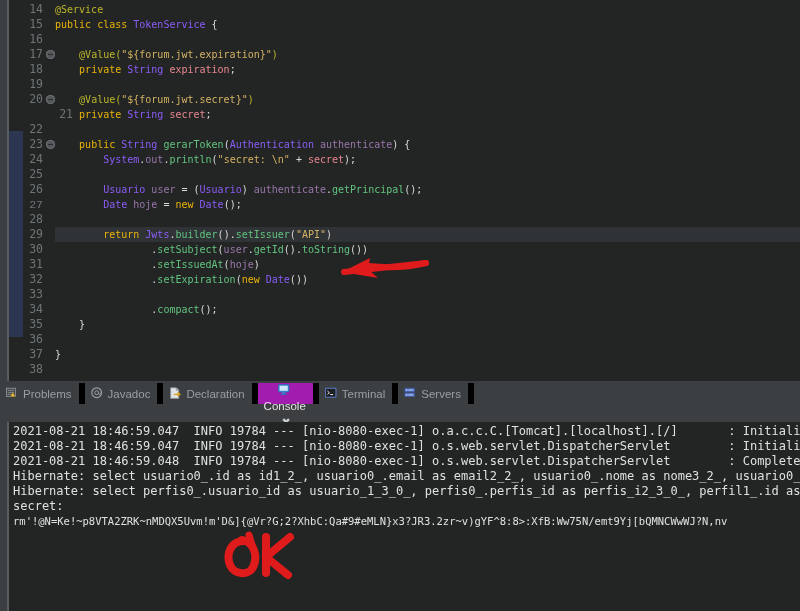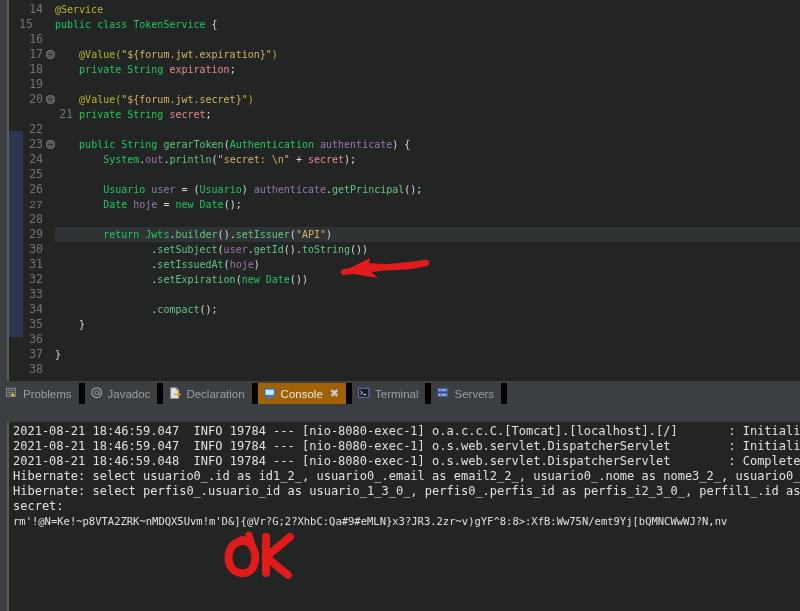--- a/index.html
+++ b/index.html
@@ -90,22 +90,22 @@
     font-size: 10px;
     color: #d8d8d8;
   }
   .hl-row {
     position: absolute;
     left: 55px;
     width: 745px;
     height: 15px;
     background: #2f3336;
   }
-  .kw2  { color: #22c55e; }   
-  .cls  { color: #22c55e; }
+  .kw2  { color: #eab308; }   
+  .cls  { color: #8b5cf6; }
   .ann  { color: #bbb529; }
   .str  { color: #d4b263; }
   .mth  { color: #62c47f; }
   .var  { color: #9876aa; }
   .pl   { color: #d8d8d8; }
   .fld  { color: #e8888f; }
 
   
   #red-arrow {
     position: absolute;
@@ -134,22 +134,23 @@
     gap: 4px;
     padding: 0 7px 0 6px;
     font-family: "Liberation Sans", sans-serif;
     font-size: 11.5px;
     color: #9a9fa2;
     border-right: 6px solid #000000;
     height: 21px;
     white-space: nowrap;
   }
   .tab.active {
-    background: #a16207;
+    background: #a21caf;
     color: #e6e6e6;
+    flex-direction: column;
   }
   .tab .tico {
     width: 13px; height: 13px;
     position: relative;
     flex: none;
   }
   .closex {
     font-size: 11px;
     color: #c8cdd0;
     margin-left: 3px;
@@ -216,21 +217,21 @@
 
   <div id="editor">
     <div id="editor-left-rail"></div>
     <div id="editor-left-rail2"></div>
     <div id="gutter-change-bar"></div>
     <div id="hl-holder">
         <div class="hl-row" style="top: 227px;"></div>
       </div>
     <div id="gutter">
         <div class="ln" style="top: 2px;">14</div>
-        <div class="ln" style="top: 17px; text-align: center;">15</div>
+        <div class="ln" style="top: 17px;">15</div>
         <div class="ln" style="top: 32px;">16</div>
         <div class="ln" style="top: 47px;">17</div>
         <div class="fold" style="top: 50px;"></div>
         <div class="ln" style="top: 62px;">18</div>
         <div class="ln" style="top: 77px;">19</div>
         <div class="ln" style="top: 92px;">20</div>
         <div class="fold" style="top: 95px;"></div>
         <div class="ln" style="top: 107px; margin-left: 30px;">21</div>
         <div class="ln" style="top: 122px;">22</div>
         <div class="ln" style="top: 137px;">23</div>

